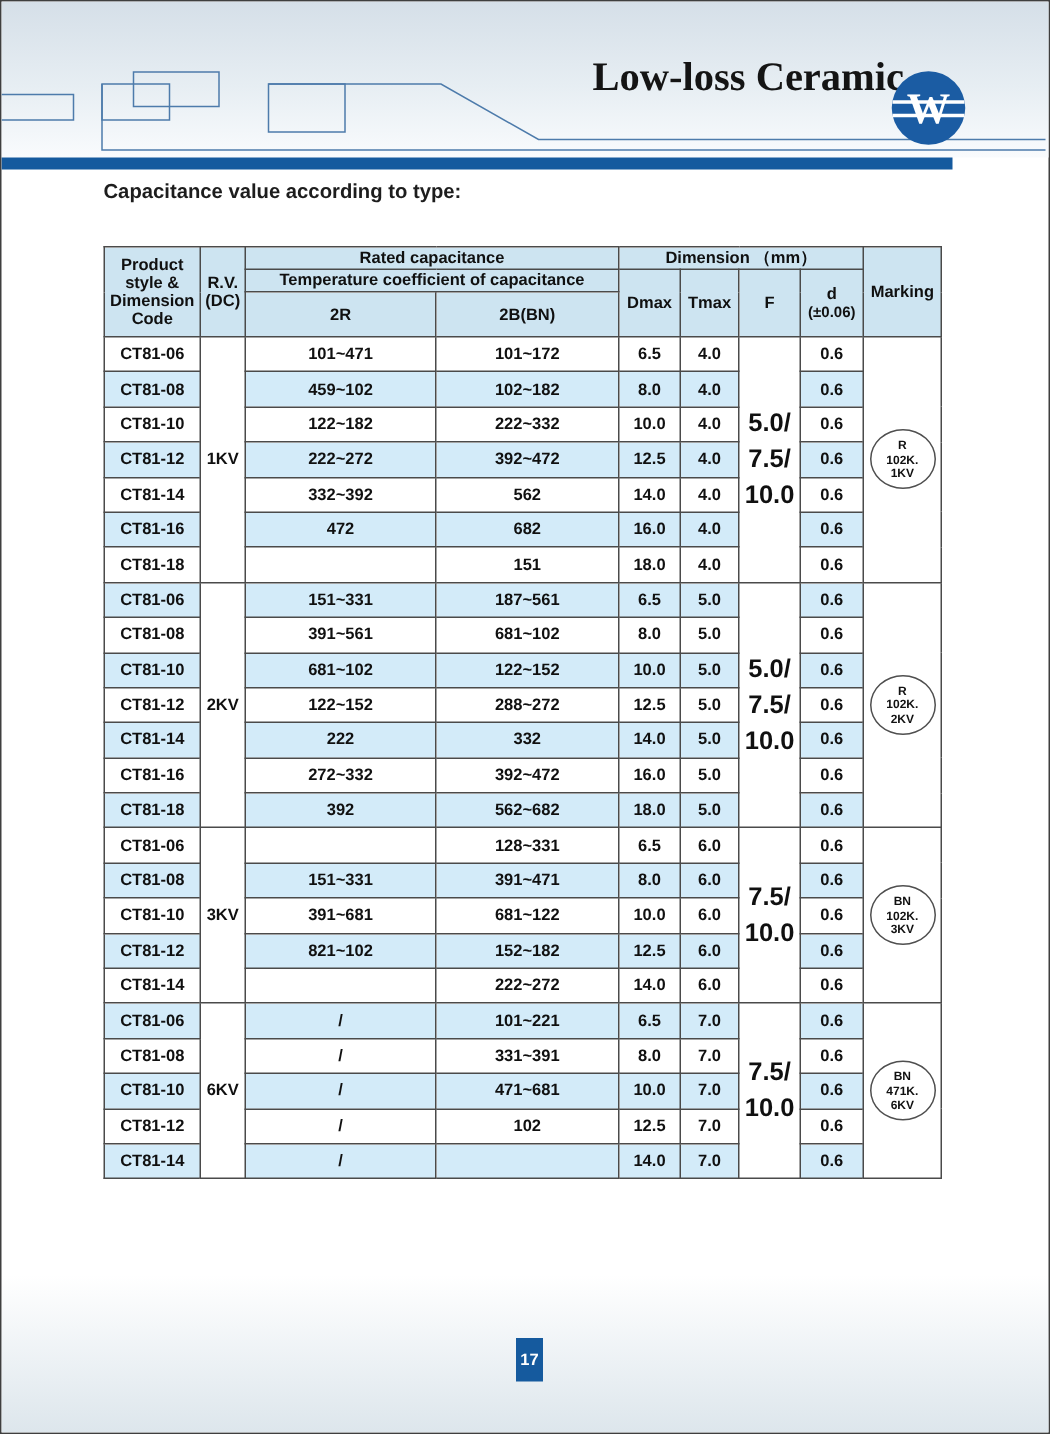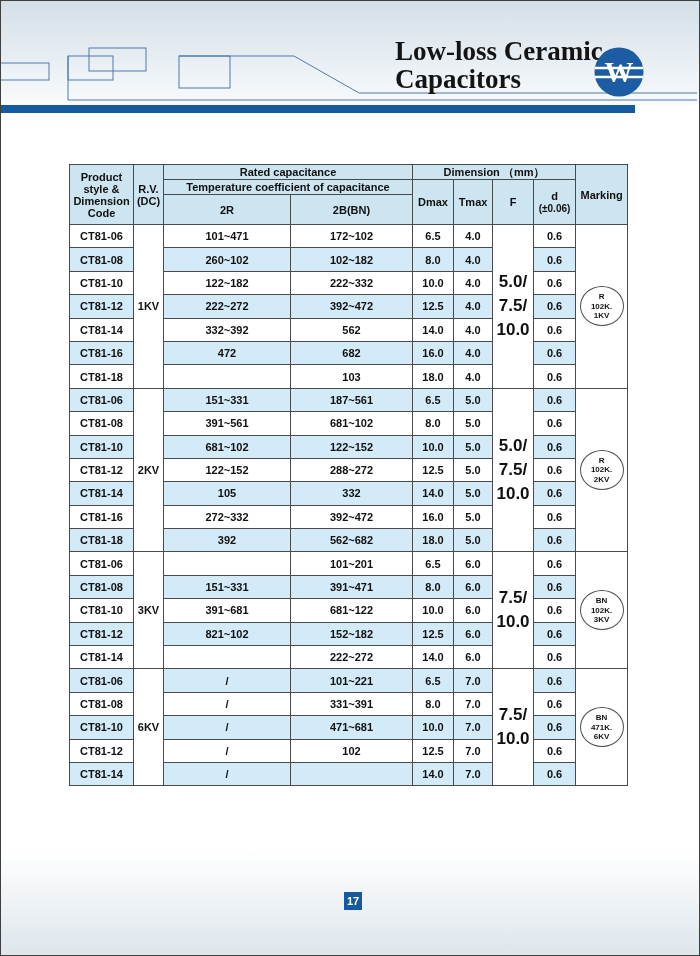--- a/index.html
+++ b/index.html
@@ -45,21 +45,21 @@
   table.cap tbody tr.hl td{background:#d3ebf9;}
   table.cap tbody td.merged{background:#ffffff !important;}
   td.fcell div{line-height:24px;font-size:17px;font-weight:bold;}
   .mark-ellipse{
     width:42px;height:38px;margin:0 auto;border:1px solid #4f4f4f;border-radius:50%;
     display:flex;flex-direction:column;align-items:center;justify-content:center;
     background:#fff;
   }
   .mark-ellipse div{font-size:8px;line-height:9.5px;font-weight:bold;color:#111;}
   .page-badge{
-    position:absolute;left:343px;top:891px;width:18px;height:18px;
+    position:absolute;left:343px;top:891px;width:18px;height:29px;
     background:#155a9e;color:#ffffff;font-size:11px;font-weight:bold;
     display:flex;align-items:center;justify-content:center;
   }
 </style>
 </head>
 <body>
 
 <div class="page">
 
   <div class="header-band"></div>
@@ -73,30 +73,30 @@
       <rect x="178" y="55" width="51" height="32"></rect>
       <polyline points="67,55 67,99 696,99"></polyline>
       <polyline points="178,55 293,55 358,92 696,92"></polyline>
     </g>
   </svg>
 
   <div class="accent-bar"></div>
 
   <div class="title">
     <div>Low-loss Ceramic</div>
-    <div>Capacitors</div>
   </div>
 
   <svg class="logo" viewBox="0 0 54 54">
     <circle cx="27" cy="27" r="24.5" fill="#1b5ca3"></circle>
     <line x1="3" y1="23" x2="51" y2="23" stroke="#ffffff" stroke-width="2.4"></line>
     <line x1="3" y1="32" x2="51" y2="32" stroke="#ffffff" stroke-width="2.4"></line>
     <text x="27" y="37" text-anchor="middle" font-family="Liberation Serif, serif" font-size="29" font-weight="bold" fill="#ffffff">W</text>
   </svg>
 
+  <div class="section-heading">Capacitance value according to type:</div>
 
   <table class="cap">
     <colgroup>
       <col style="width:64px">
         <col style="width:30px">
         <col style="width:127px">
       <col style="width:122px">
         <col style="width:41px">
         <col style="width:39px">
       <col style="width:41px">
@@ -124,40 +124,40 @@
       <tr class="h3">
         <th>2R</th>
         <th>2B(BN)</th>
       </tr>
     </thead>
     <tbody>
         <tr>
           <td>CT81-06</td>
           <td rowspan="7" class="merged">1KV</td>
           <td>101~471</td>
-          <td>172~102</td>
+          <td>101~172</td>
           <td>6.5</td>
           <td>4.0</td>
           <td rowspan="7" class="merged fcell">
             <div>5.0/</div>
             <div>7.5/</div>
             <div>10.0</div>
           </td>
           <td>0.6</td>
           <td rowspan="7" class="merged">
             <div class="mark-ellipse">
               <div>R</div>
               <div>102K.</div>
               <div>1KV</div>
             </div>
           </td>
         </tr>
         <tr class="hl">
           <td>CT81-08</td>
-          <td>260~102</td>
+          <td>459~102</td>
           <td>102~182</td>
           <td>8.0</td>
           <td>4.0</td>
           <td>0.6</td>
         </tr>
         <tr>
           <td>CT81-10</td>
           <td>122~182</td>
           <td>222~332</td>
           <td>10.0</td>
@@ -184,21 +184,21 @@
           <td>CT81-16</td>
           <td>472</td>
           <td>682</td>
           <td>16.0</td>
           <td>4.0</td>
           <td>0.6</td>
         </tr>
         <tr>
           <td>CT81-18</td>
           <td></td>
-          <td>103</td>
+          <td>151</td>
           <td>18.0</td>
           <td>4.0</td>
           <td>0.6</td>
         </tr>
         <tr class="hl">
           <td>CT81-06</td>
           <td rowspan="7" class="merged">2KV</td>
           <td>151~331</td>
           <td>187~561</td>
           <td>6.5</td>
@@ -236,21 +236,21 @@
         <tr>
           <td>CT81-12</td>
           <td>122~152</td>
           <td>288~272</td>
           <td>12.5</td>
           <td>5.0</td>
           <td>0.6</td>
         </tr>
         <tr class="hl">
           <td>CT81-14</td>
-          <td>105</td>
+          <td>222</td>
           <td>332</td>
           <td>14.0</td>
           <td>5.0</td>
           <td>0.6</td>
         </tr>
         <tr>
           <td>CT81-16</td>
           <td>272~332</td>
           <td>392~472</td>
           <td>16.0</td>
@@ -262,21 +262,21 @@
           <td>392</td>
           <td>562~682</td>
           <td>18.0</td>
           <td>5.0</td>
           <td>0.6</td>
         </tr>
         <tr>
           <td>CT81-06</td>
           <td rowspan="5" class="merged">3KV</td>
           <td></td>
-          <td>101~201</td>
+          <td>128~331</td>
           <td>6.5</td>
           <td>6.0</td>
           <td rowspan="5" class="merged fcell">
             <div>7.5/</div>
             <div>10.0</div>
           </td>
           <td>0.6</td>
           <td rowspan="5" class="merged">
             <div class="mark-ellipse">
               <div>BN</div>

